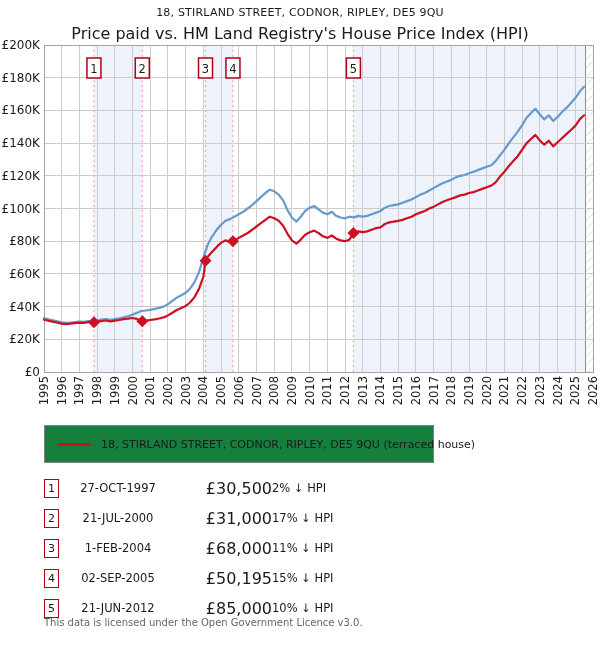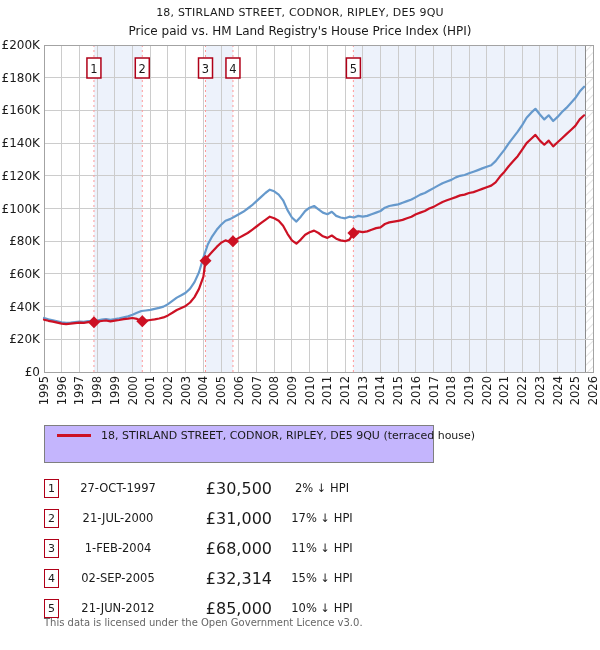--- a/index.html
+++ b/index.html
@@ -1,30 +1,30 @@
 <!DOCTYPE html>
 <html><head>
 <meta charset="utf-8">
 <style>
   html,body{margin:0;padding:0;background:#ffffff;}
   body{width:600px;height:650px;position:relative;font-family:"DejaVu Sans",sans-serif;color:#1a1a1a;overflow:hidden;}
   .title{position:absolute;left:0;top:6px;width:600px;text-align:center;font-size:11px;letter-spacing:.2px;}
-  .subtitle{position:absolute;left:0;top:24px;width:600px;text-align:center;font-size:12px;}
+  .subtitle{position:absolute;left:0;top:24px;width:600px;text-align:center;font-size:16px;}
   #chart{position:absolute;left:0;top:0;}
   svg text{font-family:"DejaVu Sans",sans-serif;fill:#1a1a1a;}
-  .legend-box{position:absolute;left:44px;top:425px;width:390px;height:38px;border:1px solid #7f7f7f;background:#c4b5fd;box-sizing:border-box;display:flex;flex-direction:row;justify-content:space-evenly;padding:2px 0 2px 12px;}
+  .legend-box{position:absolute;left:44px;top:425px;width:390px;height:38px;border:1px solid #7f7f7f;background:#15803d;box-sizing:border-box;display:flex;flex-direction:column;justify-content:space-evenly;padding:2px 0 2px 12px;}
   .legend-row{display:flex;align-items:center;gap:10px;height:15px;}
   .legend-swatch{width:34px;height:0;border-top-width:3px;border-top-style:solid;flex:0 0 auto;}
   .legend-label{font-size:11px;white-space:nowrap;}
   .sales-table{position:absolute;left:44px;top:473px;width:340px;}
   .sale-row{display:grid;grid-template-columns:20px 108px 100px 100px;align-items:center;height:30px;}
   .num-box{width:13px;height:17px;border:1px solid #b00018;background:#fff;display:flex;align-items:center;justify-content:center;font-size:11px;}
   .cell-date{text-align:center;font-size:11.5px;}
   .cell-price{text-align:right;font-size:16px;}
-  .cell-hpi{text-align:center;font-size:11.5px;}
+  .cell-hpi{text-align:left;font-size:11.5px;}
   .footer{position:absolute;left:44px;top:617px;width:540px;font-size:10px;line-height:11.5px;color:#666;}
 </style>
 </head>
 <body>
 
 <div class="title">18, STIRLAND STREET, CODNOR, RIPLEY, DE5 9QU</div>
 <div class="subtitle">Price paid vs. HM Land Registry's House Price Index (HPI)</div>
 
 <svg id="chart" width="600" height="650" viewBox="0 0 600 650" aria-hidden="true">
     <defs>
@@ -170,21 +170,21 @@
   </div>
   <div class="sale-row">
     <span class="num-box">3</span>
     <span class="cell-date">1-FEB-2004</span>
     <span class="cell-price">£68,000</span>
     <span class="cell-hpi">11% ↓ HPI</span>
   </div>
   <div class="sale-row">
     <span class="num-box">4</span>
     <span class="cell-date">02-SEP-2005</span>
-    <span class="cell-price">£32,314</span>
+    <span class="cell-price">£50,195</span>
     <span class="cell-hpi">15% ↓ HPI</span>
   </div>
   <div class="sale-row">
     <span class="num-box">5</span>
     <span class="cell-date">21-JUN-2012</span>
     <span class="cell-price">£85,000</span>
     <span class="cell-hpi">10% ↓ HPI</span>
   </div>
 </div>
 

